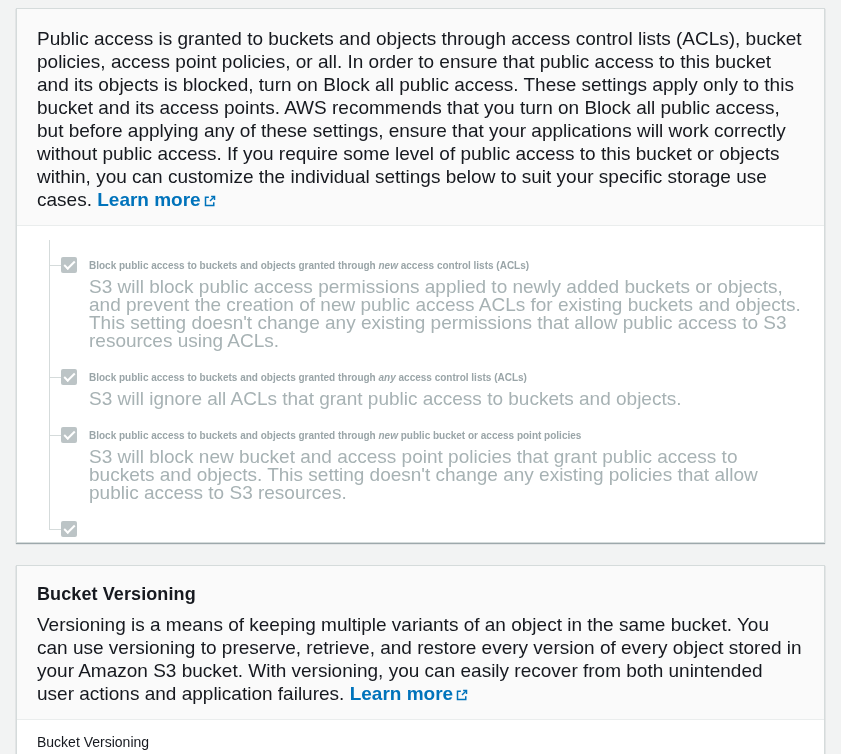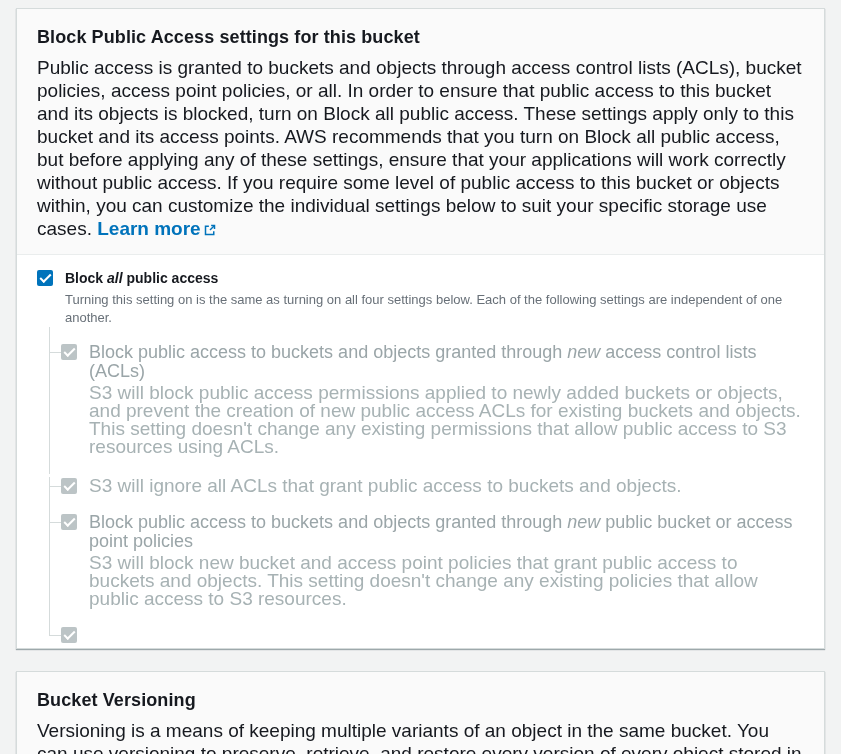--- a/index.html
+++ b/index.html
@@ -116,66 +116,61 @@
   .sub-row:last-child::after{bottom:auto;height:10px;}
   .sub-row::before{         
     content:"";
     position:absolute;
     left:12px;top:9px;
     width:12px;height:1px;
     background:var(--tree_line);
   }
   .sub-row .checkbox{position:absolute;left:24px;top:1px;}
   .sub-title{
-    font-size:18px;
-    font-weight:400;
+    font-size:10px;
+    font-weight:700;
     line-height:19px;
     color:var(--disabled_title);
   }
   .sub-desc{
     font-size:19px;
     line-height:18px;
     color:var(--disabled_text);
     margin-top:3px;
   }
   
   .field-label{font-size:14px;color:var(--text_dark);}
 </style>
 </head>
 <body>
 
 <section class="panel">
   <header class="panel-header">
-    <h2>Block Public Access settings for this bucket</h2>
     <p class="panel-desc"><span>Public access is granted to buckets and objects through access control lists (ACLs), bucket policies, access point policies, or all. In order to ensure that public access to this bucket and its objects is blocked, turn on Block all public access. These settings apply only to this bucket and its access points. AWS recommends that you turn on Block all public access, but before applying any of these settings, ensure that your applications will work correctly without public access. If you require some level of public access to this bucket or objects within, you can customize the individual settings below to suit your specific storage use cases.</span>
       <a class="learn-more" href="#"><span>Learn more</span><svg class="ext-icon" width="12" height="12" viewBox="0 0 16 16" fill="none" stroke="#0073bb" stroke-width="2">
             <path d="M13 9.5V14H2V3h4.5"></path>
             <path d="M9.5 2H14v4.5"></path>
             <path d="M14 2L8 8"></path>
           </svg></a>
     </p>
   </header>
 
   <div class="panel-body">
-    <div class="master-row">
-      <span class="checkbox"></span>
-      <label class="master-label"><span>Block </span><i>all</i><span> public access</span></label>
-      <div class="master-desc">Turning this setting on is the same as turning on all four settings below. Each of the following settings are independent of one another.</div>
-    </div>
 
     <div class="sub-list">
 
       <div class="sub-row">
         <span class="checkbox disabled"></span>
         <div class="sub-title"><span>Block public access to buckets and objects granted through </span><i>new</i><span> access control lists (ACLs)</span></div>
         <div class="sub-desc">S3 will block public access permissions applied to newly added buckets or objects, and prevent the creation of new public access ACLs for existing buckets and objects. This setting doesn't change any existing permissions that allow public access to S3 resources using ACLs.</div>
       </div>
 
       <div class="sub-row">
         <span class="checkbox disabled"></span>
+        <div class="sub-title"><span>Block public access to buckets and objects granted through </span><i>any</i><span> access control lists (ACLs)</span></div>
         <div class="sub-desc">S3 will ignore all ACLs that grant public access to buckets and objects.</div>
       </div>
 
       <div class="sub-row">
         <span class="checkbox disabled"></span>
         <div class="sub-title"><span>Block public access to buckets and objects granted through </span><i>new</i><span> public bucket or access point policies</span></div>
         <div class="sub-desc">S3 will block new bucket and access point policies that grant public access to buckets and objects. This setting doesn't change any existing policies that allow public access to S3 resources.</div>
       </div>
 
       <div class="sub-row">

